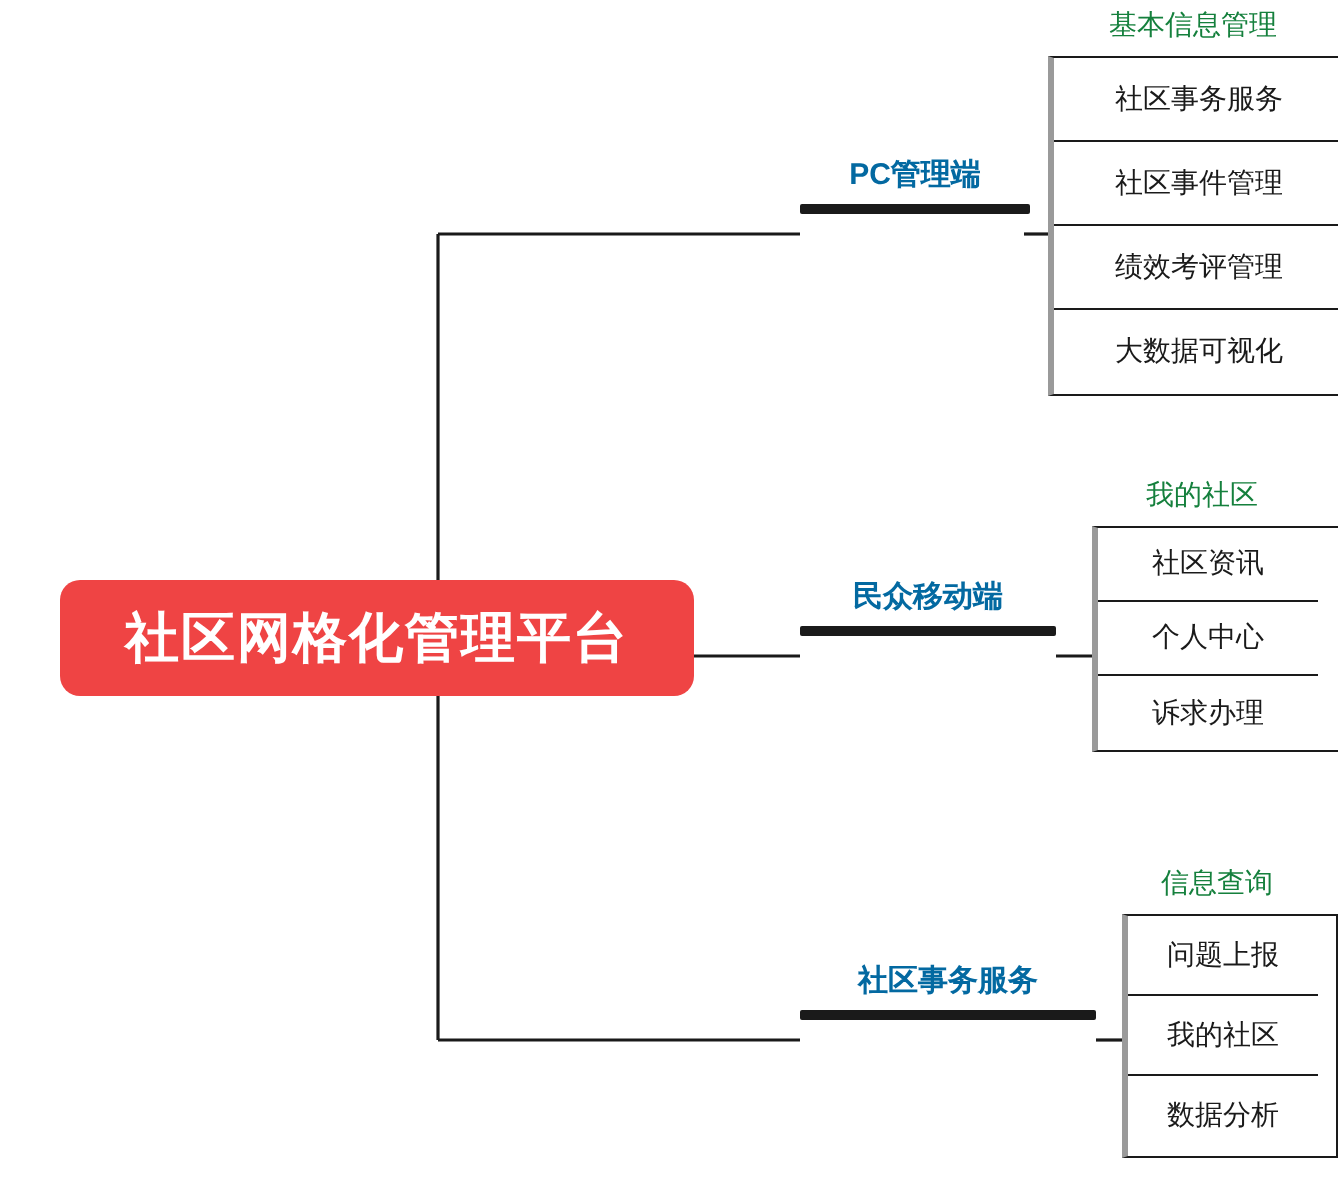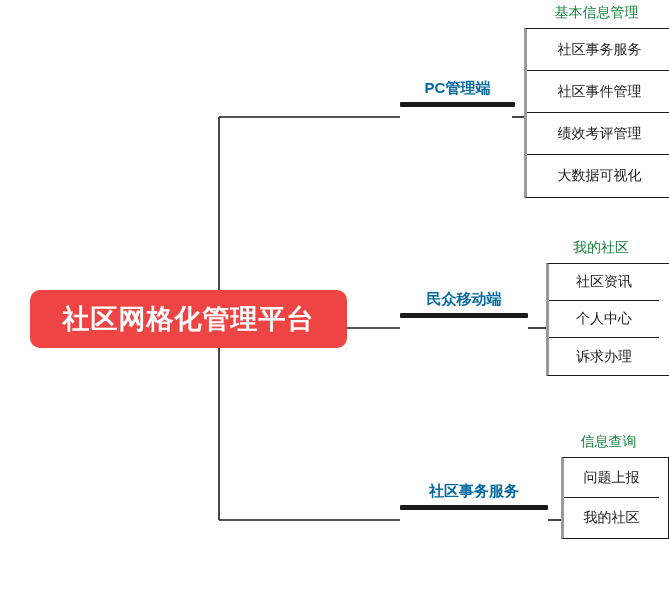--- a/index.html
+++ b/index.html
@@ -153,16 +153,17 @@
   <div class="branch" style="left:400px; top:483px; width:148px;">
     <div class="branch-label">社区事务服务</div>
     <div class="branch-rule" style="background: rgb(26, 26, 26);"></div>
   </div>
 
   <div class="leaf-group" style="left:561px; top:434px; width:108px;">
     <div class="leaf-head" style="width:95px;">信息查询</div>
     <div class="leaf-box" style="width: 108px; border-color: rgb(26, 26, 26) rgb(26, 26, 26) rgb(26, 26, 26) rgb(154, 154, 154);">
       <div class="leaf-row" style="height: 40px; width: 95px; border-bottom-color: rgb(26, 26, 26);">问题上报</div>
       <div class="leaf-row" style="height: 40px; width: 95px; border-bottom-color: rgb(26, 26, 26);">我的社区</div>
+      <div class="leaf-row" style="height: 40px; width: 95px; border-bottom-color: rgb(26, 26, 26);">数据分析</div>
     </div>
   </div>
 
 </div>
 
 </body></html>

